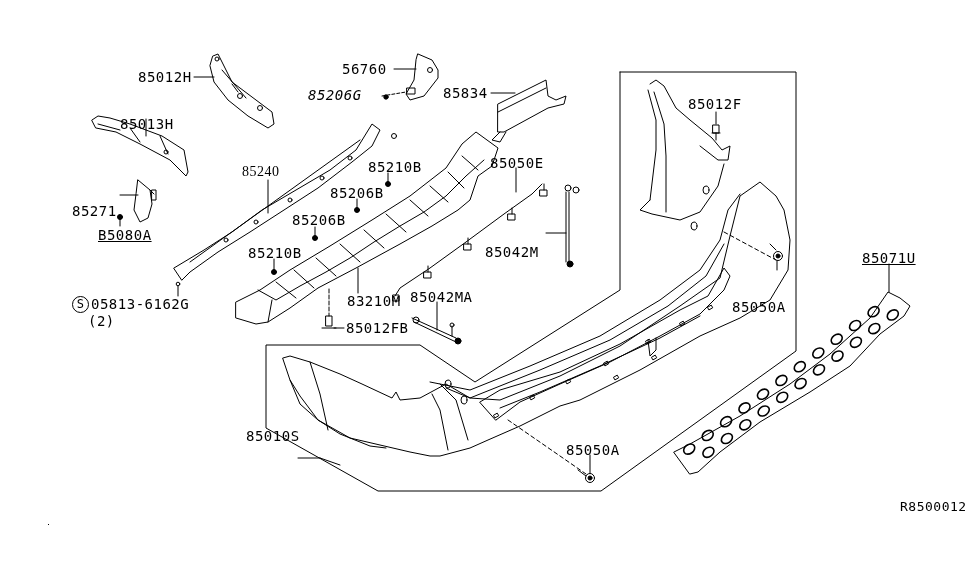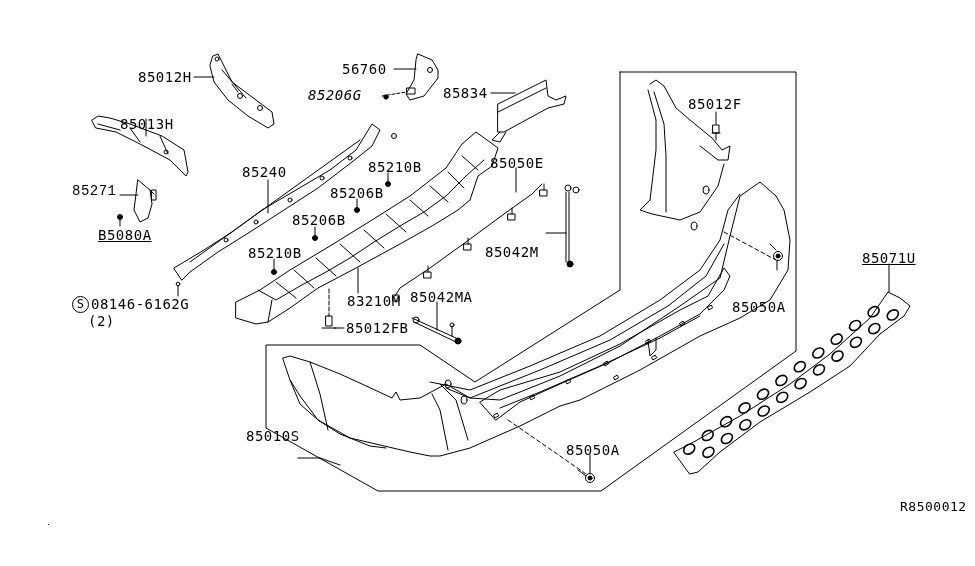--- a/index.html
+++ b/index.html
@@ -233,39 +233,39 @@
       </g>
     <line x1="889" y1="264" x2="889" y2="292"></line>
   </svg>
 
   
   <div class="lbl" style="left:138px;top:70px;">85012H</div>
   <div class="lbl" style="left:120px;top:117px;">85013H</div>
   <div class="lbl" style="left:342px;top:62px;">56760</div>
   <div class="lbl" style="left:308px;top:88px;font-style:italic;">85206G</div>
   <div class="lbl" style="left:443px;top:86px;text-align:center;">85834</div>
-  <div class="lbl" style="left:72px;top:184px;font-family:Liberation Mono, monospace;">85271</div>
+  <div class="lbl" style="left:72px;top:204px;">85271</div>
   <div class="lbl" style="left:98px;top:228px;text-decoration:underline;">B5080A</div>
-  <div class="lbl" style="left:242px;top:165px;">85240</div>
+  <div class="lbl" style="left:242px;top:165px;font-family:Liberation Serif, serif;">85240</div>
   <div class="lbl" style="left:368px;top:160px;">85210B</div>
   <div class="lbl" style="left:330px;top:186px;">85206B</div>
   <div class="lbl" style="left:292px;top:213px;">85206B</div>
   <div class="lbl" style="left:248px;top:246px;">85210B</div>
   <div class="lbl" style="left:490px;top:156px;">85050E</div>
   <div class="lbl" style="left:485px;top:226px;margin-top:19px;">85042M</div>
   <div class="lbl" style="left:347px;top:294px;">83210M</div>
   <div class="lbl" style="left:410px;top:290px;">85042MA</div>
   <div class="lbl" style="left:346px;top:321px;">85012FB</div>
   <div class="lbl" style="left:688px;top:97px;">85012F</div>
   <div class="lbl" style="left:732px;top:300px;">85050A</div>
   <div class="lbl" style="left:862px;top:251px;text-decoration:underline;">85071U</div>
   <div class="lbl" style="left:566px;top:443px;">85050A</div>
   <div class="lbl" style="left:246px;top:429px;">85010S</div>
 
   <div class="lbl" style="left:72px;top:296px;">
-    <span class="s-circle">S</span><span>08146-6162G</span>
+    <span class="s-circle">S</span><span>05813-6162G</span>
   </div>
   <div class="lbl" style="left:88px;top:314px;">(2)</div>
 
   <div class="lbl small" style="left:868px;top:500px;padding-left:32px;">R8500012</div>
   <div style="position:absolute;left:48px;top:524px;width:1px;height:1px;background:#000;"></div>
   
 </div>
 
 </body></html>

